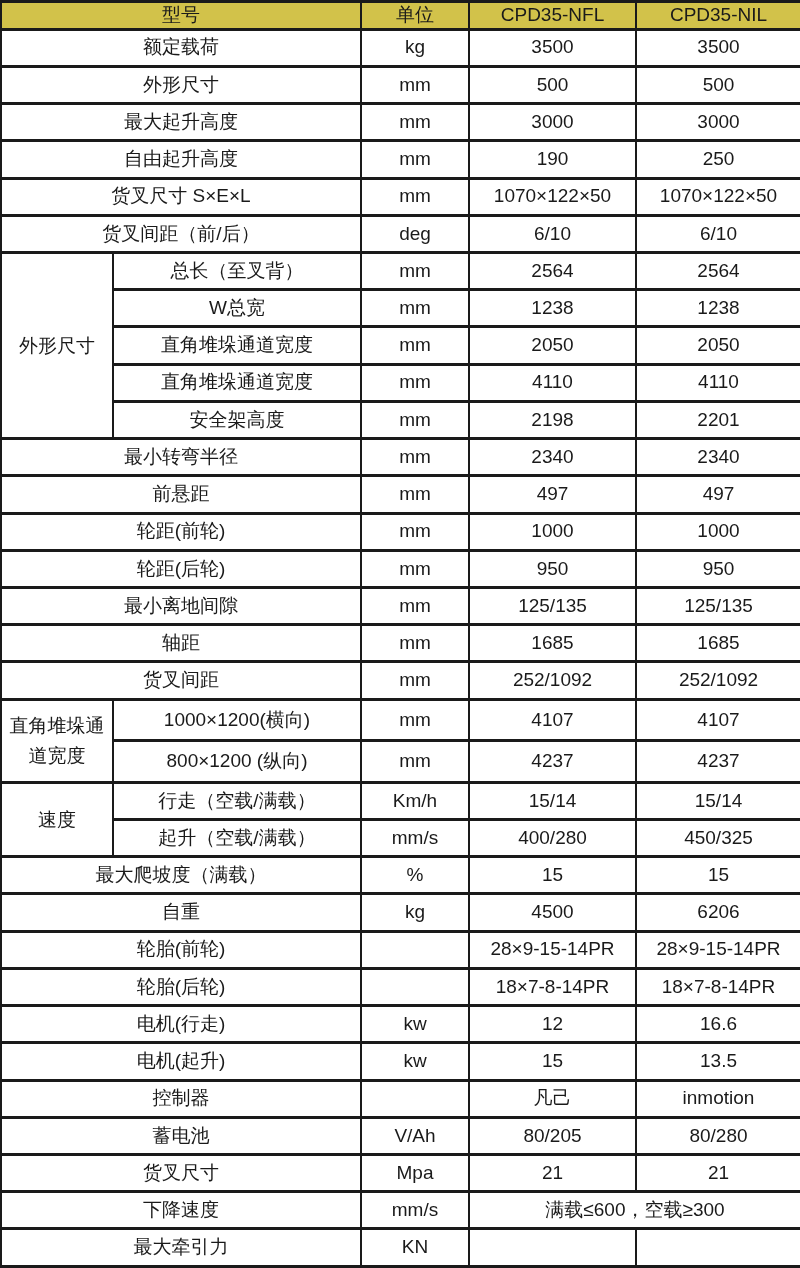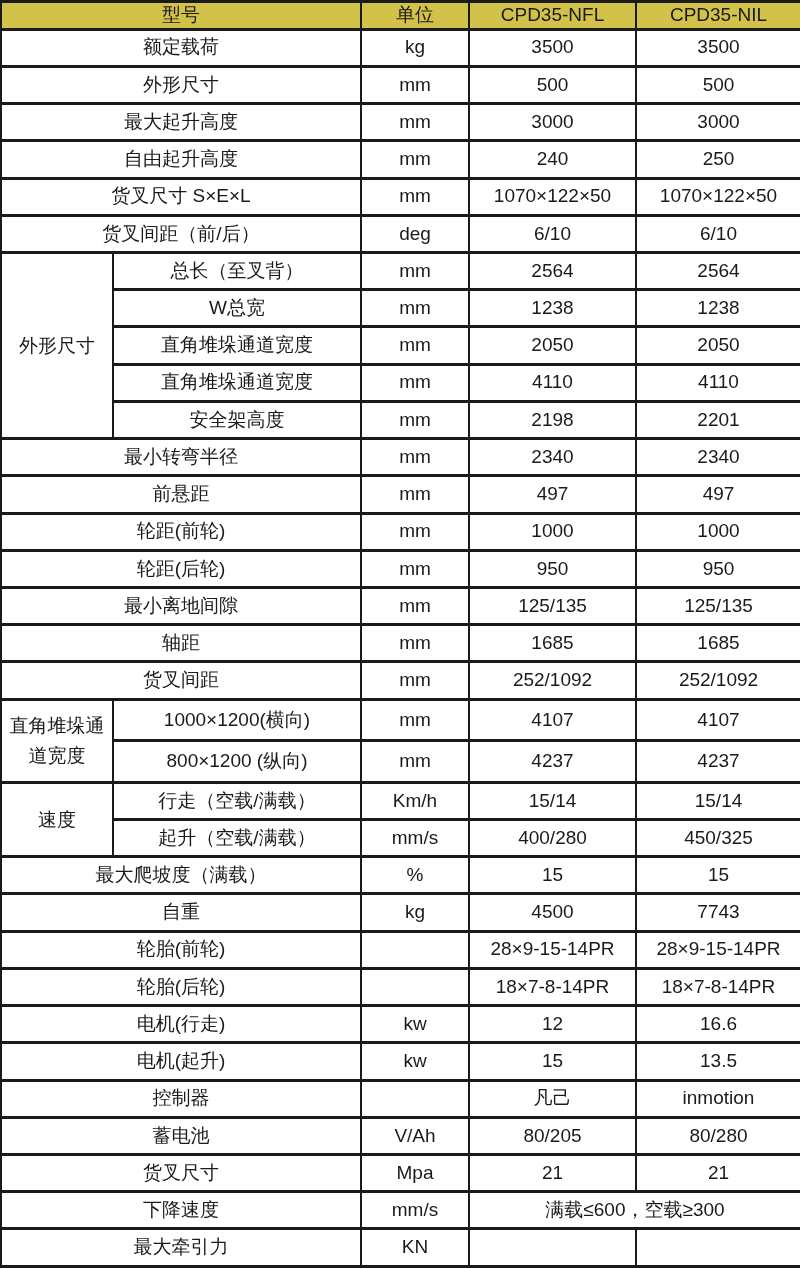--- a/index.html
+++ b/index.html
@@ -73,21 +73,21 @@
       </tr>
       <tr>
         <td colspan="2">最大起升高度</td>
         <td>mm</td>
         <td>3000</td>
         <td>3000</td>
       </tr>
       <tr>
         <td colspan="2">自由起升高度</td>
         <td>mm</td>
-        <td>240</td>
+        <td>190</td>
         <td>250</td>
       </tr>
       <tr>
         <td colspan="2">货叉尺寸 S×E×L</td>
         <td>mm</td>
         <td>1070×122×50</td>
         <td>1070×122×50</td>
       </tr>
       <tr>
         <td colspan="2">货叉间距（前/后）</td>
@@ -197,21 +197,21 @@
       <tr>
         <td colspan="2">最大爬坡度（满载）</td>
         <td>%</td>
         <td>15</td>
         <td>15</td>
       </tr>
       <tr>
         <td colspan="2">自重</td>
         <td>kg</td>
         <td>4500</td>
-        <td>7743</td>
+        <td>6206</td>
       </tr>
       <tr>
         <td colspan="2">轮胎(前轮)</td>
         <td></td>
         <td>28×9-15-14PR</td>
         <td>28×9-15-14PR</td>
       </tr>
       <tr>
         <td colspan="2">轮胎(后轮)</td>
         <td></td>

